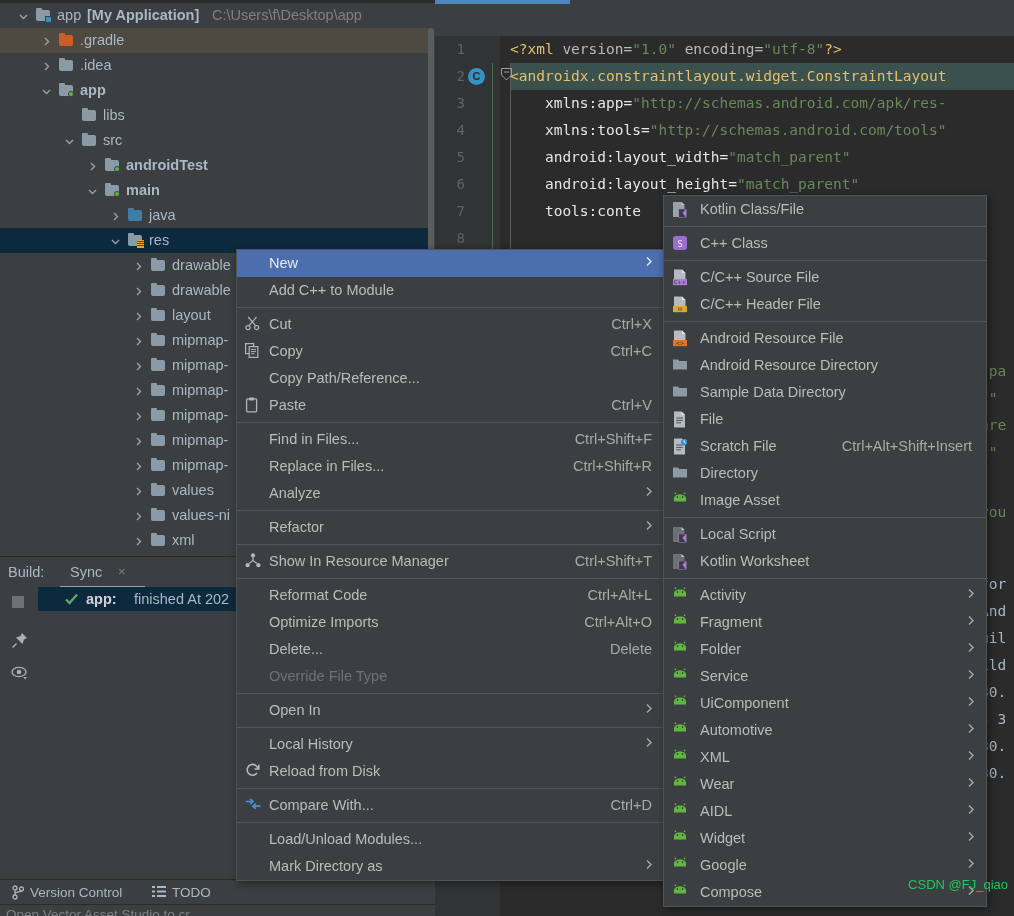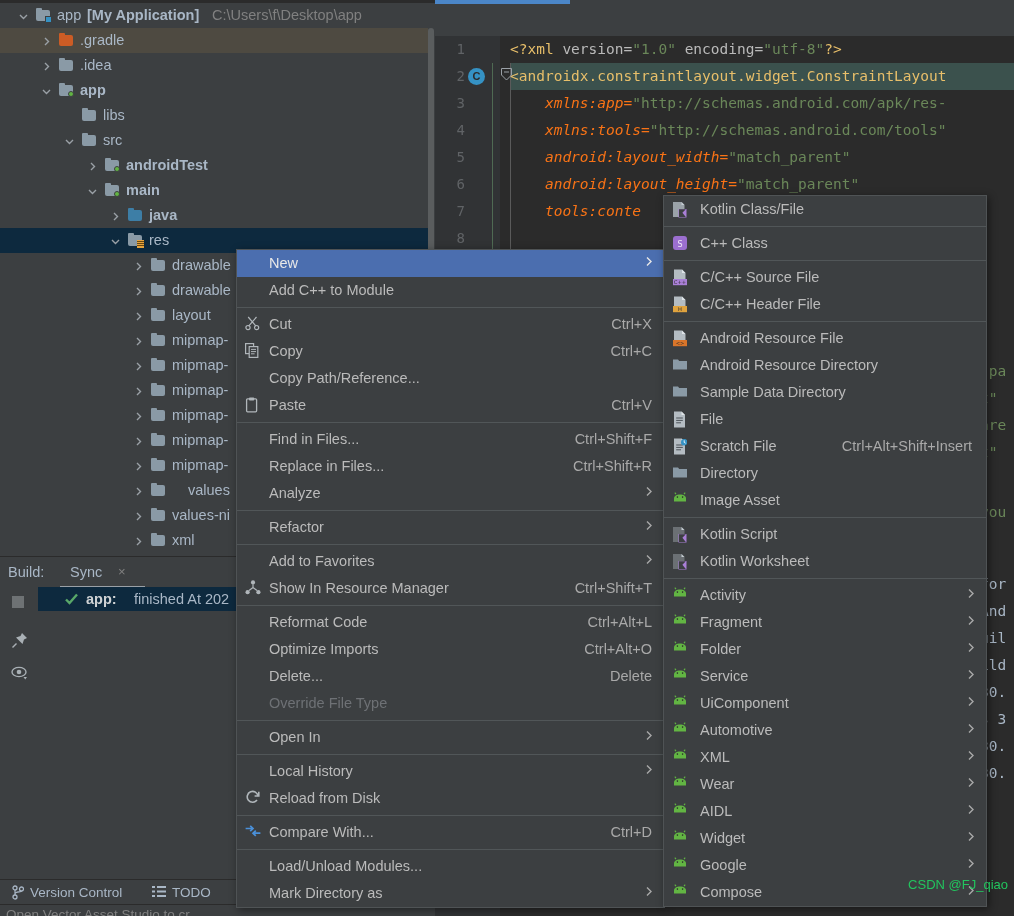--- a/index.html
+++ b/index.html
@@ -62,21 +62,21 @@
     position: absolute; left: 66px; top: 32px; width: 11px; height: 15px;
     color: #808080; font-size: 11px; line-height: 11px;
   }
   .fold-marker svg { display: block; }
   .hl-line2 {
     position: absolute; left: 76px; top: 27px; width: 503px; height: 27px;
     background: #3b514d;
   }
   .tk-tag { color: #e8bf6a; }
   .tk-attr { color: #bababa; }
-  .tk-ns { color: #f97316; font-style: italic; }
+  .tk-ns { color: #e5e5e5; }
   .tk-str { color: #6a8759; }
   .tk-plain { color: #a9b7c6; }
 
   
   .peek-line {
     position: absolute; left: 980px; white-space: pre;
     font-family: "DejaVu Sans Mono", monospace; font-size: 14.5px;
     line-height: 27px; color: #6a8759;
   }
   .peek-line.gray { color: #a9b7c6; }
@@ -370,21 +370,21 @@
           </span>
           <span class="tw-label bold" style="left: 126px;">main</span>
         </div>
         <div class="tree-row" style="top: 203px;">
           <span class="tw-arrow" style="left: 108px;"><svg width="11" height="11" viewBox="0 0 11 11" style="vertical-align:middle">
               <path d="M4 2 L7.5 5.5 L4 9" fill="none" stroke="#9aa0a6" stroke-width="1.4"></path>
             </svg></span>
           <span class="tw-icon" style="left: 127px;">
             <span class="folder blue"></span>
           </span>
-          <span class="tw-label" style="left: 149px; font-weight: bold;">java</span>
+          <span class="tw-label" style="left: 149px;">java</span>
         </div>
         <div class="tree-row sel-blue" style="top: 228px; text-align: right;">
           <span class="tw-arrow" style="left: 108px;"><svg width="11" height="11" viewBox="0 0 11 11" style="vertical-align:middle">
               <path d="M2 4 L5.5 7.5 L9 4" fill="none" stroke="#9aa0a6" stroke-width="1.4"></path>
             </svg></span>
           <span class="tw-icon" style="left: 127px;">
             <span class="folder">
               <i class="badge-res">
                 <i></i>
                 <i></i>
@@ -475,21 +475,21 @@
           </span>
           <span class="tw-label" style="left: 172px;">mipmap-</span>
         </div>
         <div class="tree-row" style="top: 478px;">
           <span class="tw-arrow" style="left: 131px;"><svg width="11" height="11" viewBox="0 0 11 11" style="vertical-align:middle">
               <path d="M4 2 L7.5 5.5 L4 9" fill="none" stroke="#9aa0a6" stroke-width="1.4"></path>
             </svg></span>
           <span class="tw-icon" style="left: 150px;">
             <span class="folder"></span>
           </span>
-          <span class="tw-label" style="left: 172px; margin-left: 16px;">values</span>
+          <span class="tw-label" style="left: 172px;">values</span>
         </div>
         <div class="tree-row" style="top: 503px;">
           <span class="tw-arrow" style="left: 131px;"><svg width="11" height="11" viewBox="0 0 11 11" style="vertical-align:middle">
               <path d="M4 2 L7.5 5.5 L4 9" fill="none" stroke="#9aa0a6" stroke-width="1.4"></path>
             </svg></span>
           <span class="tw-icon" style="left: 150px;">
             <span class="folder"></span>
           </span>
           <span class="tw-label" style="left: 172px;">values-ni</span>
         </div>
@@ -642,26 +642,20 @@
       </div>
       <div class="mi-sep"></div>
       <div class="mi">
         <span class="mi-label">Refactor</span>
         <span class="mi-arrow"><svg width="10" height="11" viewBox="0 0 10 11">
             <path d="M3 1.6 L7 5.5 L3 9.4" fill="none" stroke="currentColor" stroke-width="1.4"></path>
           </svg></span>
       </div>
       <div class="mi-sep"></div>
       <div class="mi">
-        <span class="mi-label">Add to Favorites</span>
-        <span class="mi-arrow"><svg width="10" height="11" viewBox="0 0 10 11">
-            <path d="M3 1.6 L7 5.5 L3 9.4" fill="none" stroke="currentColor" stroke-width="1.4"></path>
-          </svg></span>
-      </div>
-      <div class="mi">
         <span class="mi-icon">
           <span class="ic">
             <svg width="16" height="15" viewBox="0 0 16 15">
               <circle cx="8" cy="2.4" r="2.1" fill="#b0b6ba"></circle>
               <circle cx="2.6" cy="12.2" r="2.1" fill="#b0b6ba"></circle>
               <circle cx="13.4" cy="12.2" r="2.1" fill="#b0b6ba"></circle>
               <path d="M8 4.2 V8 M4 10.6 L8 7.6 L12 10.6" stroke="#b0b6ba" stroke-width="1.2" fill="none"></path>
             </svg>
           </span>
         </span>
@@ -876,21 +870,21 @@
         <span class="mi-icon">
           <span class="ic">
             <svg width="16" height="17" viewBox="0 0 16 17">
               <path d="M1 1 H9.5 L12.5 4 V16 H1 Z" fill="#6b7074"></path>
               <path d="M9.5 1 L12.5 4 H9.5 Z" fill="#c4ccd1"></path>
               <path d="M6.5 8 H14.5 V16.5 H6.5 Z" fill="#a97fd6"></path>
               <path d="M7 8.3 L13.8 8.3 L10.4 11.8 L13.8 16 L7 16 Z" fill="#3c3f41"></path>
             </svg>
           </span>
         </span>
-        <span class="mi-label">Kotlin Script</span>
+        <span class="mi-label">Local Script</span>
       </div>
       <div class="mi">
         <span class="mi-icon">
           <span class="ic">
             <svg width="16" height="17" viewBox="0 0 16 17">
               <path d="M1 1 H9.5 L12.5 4 V16 H1 Z" fill="#6b7074"></path>
               <path d="M9.5 1 L12.5 4 H9.5 Z" fill="#c4ccd1"></path>
               <path d="M6.5 8 H14.5 V16.5 H6.5 Z" fill="#a97fd6"></path>
               <path d="M7 8.3 L13.8 8.3 L10.4 11.8 L13.8 16 L7 16 Z" fill="#3c3f41"></path>
             </svg>

